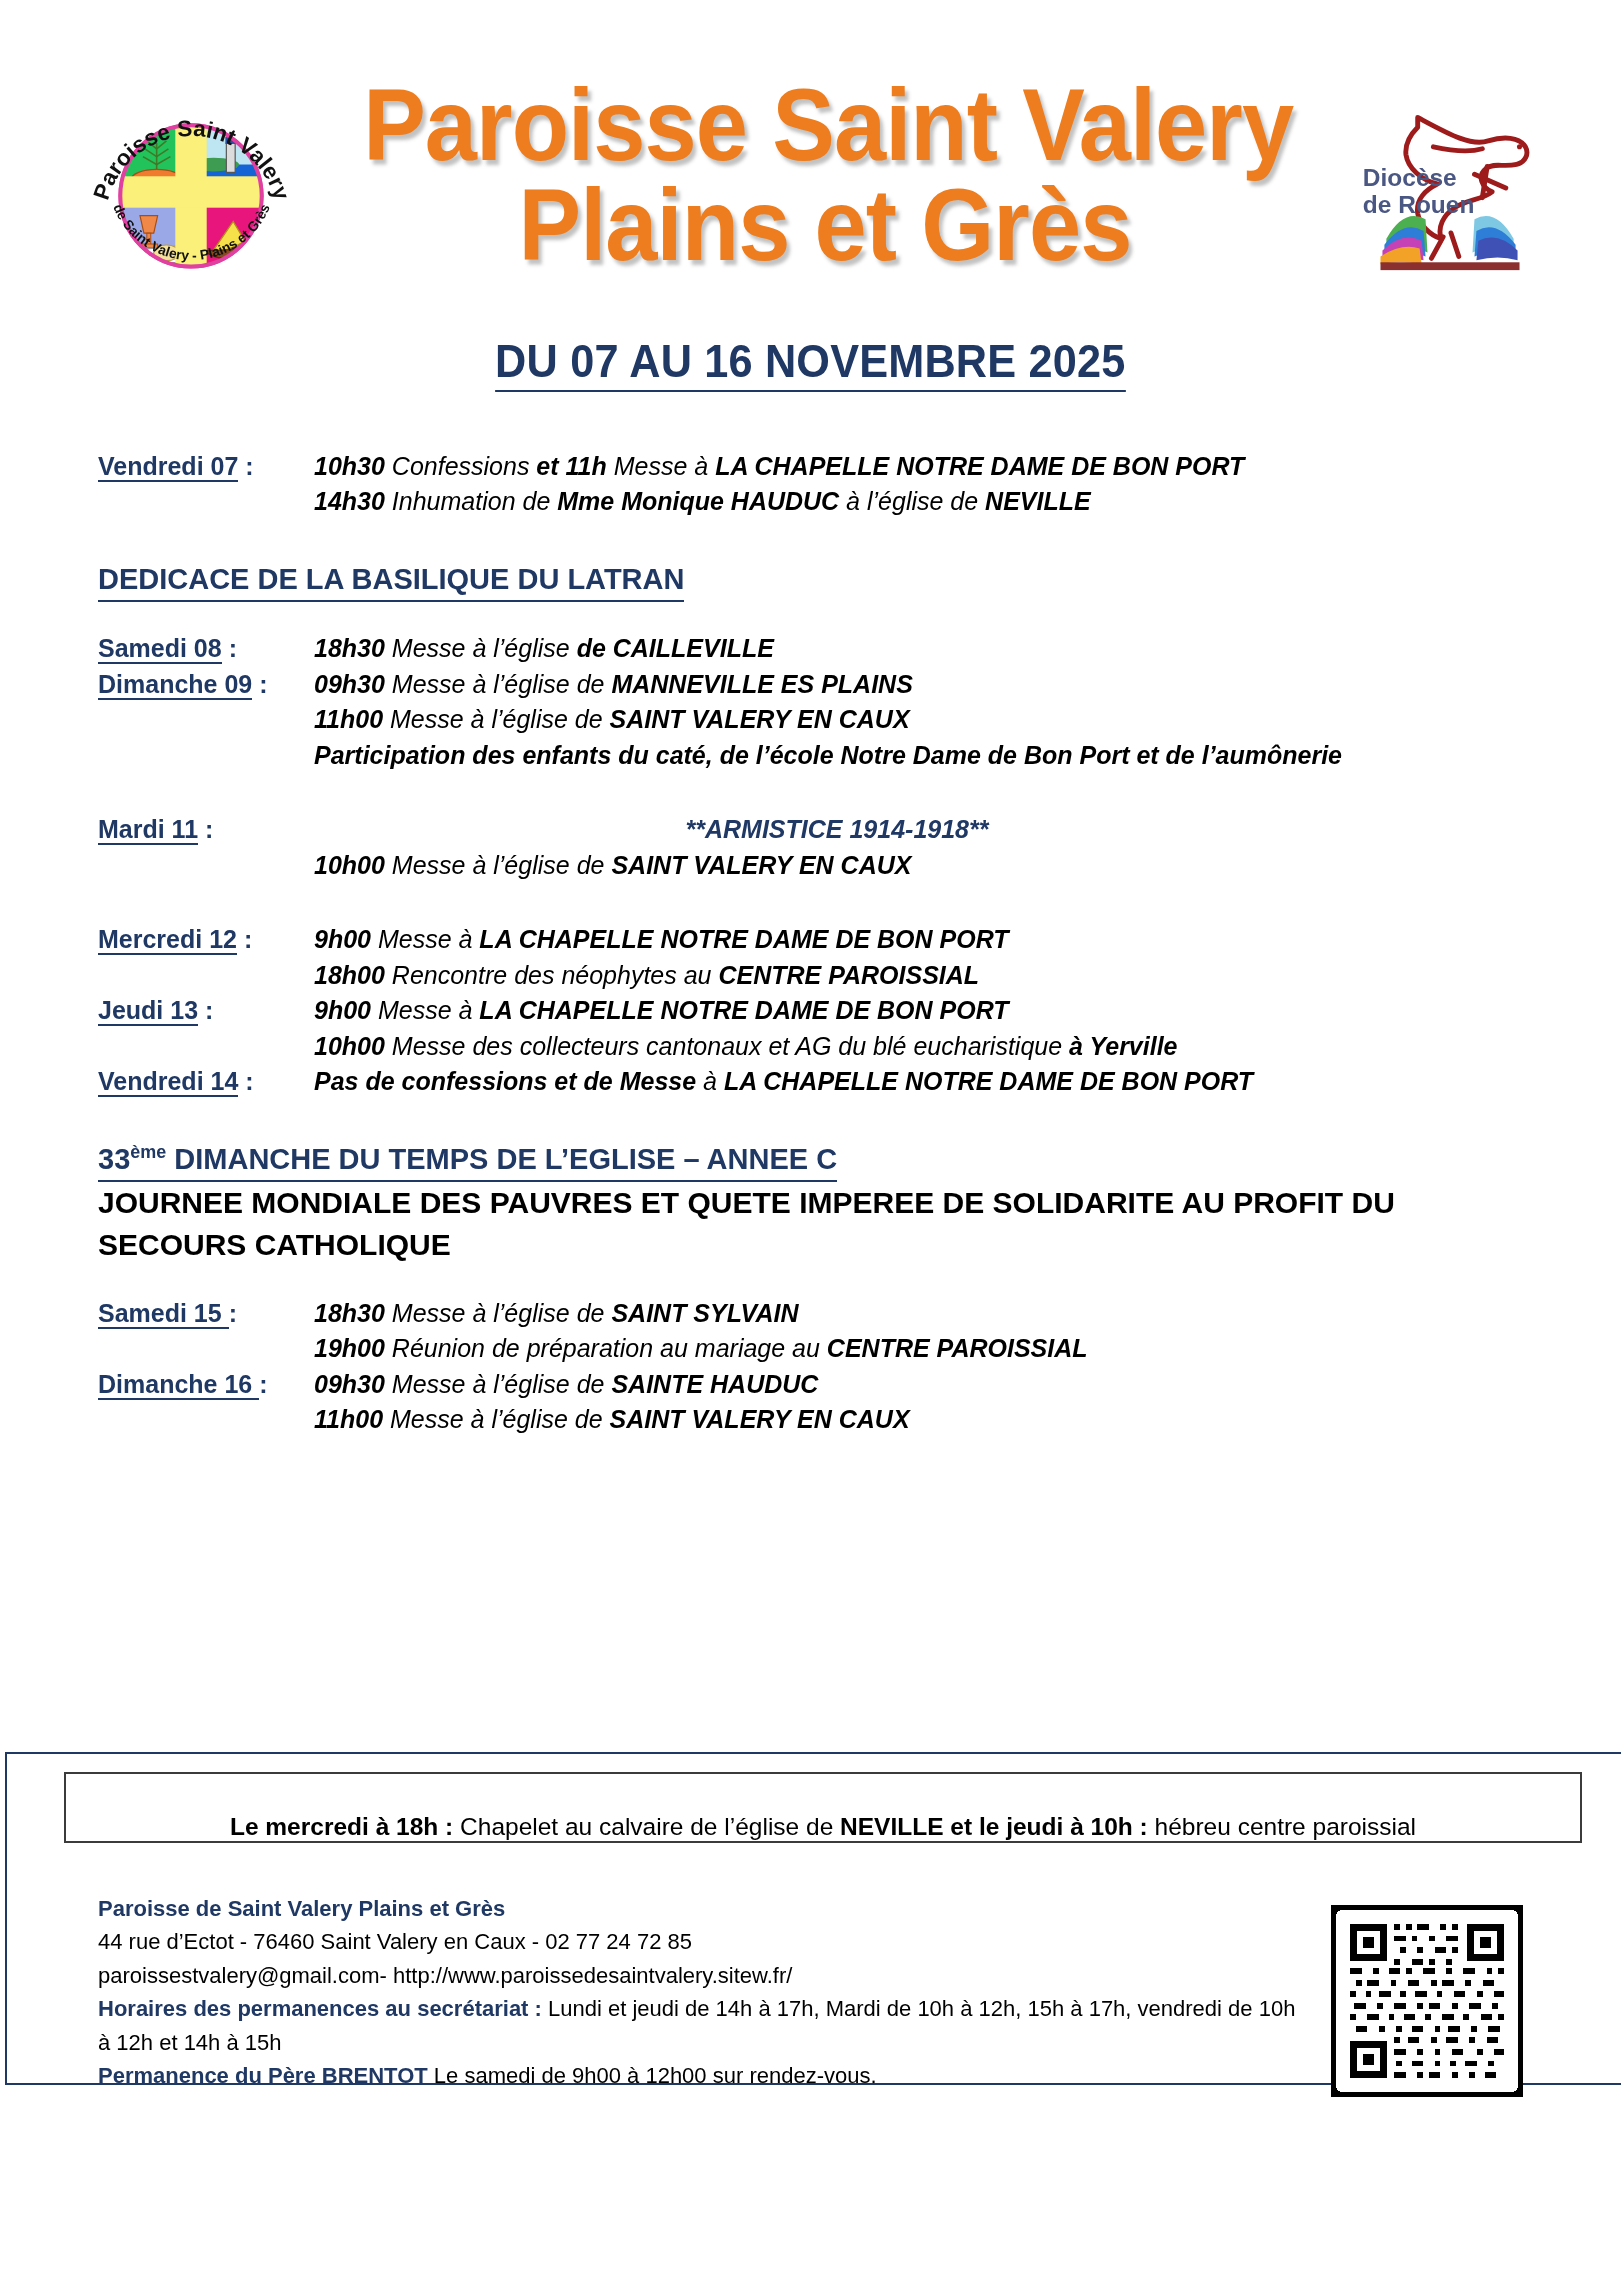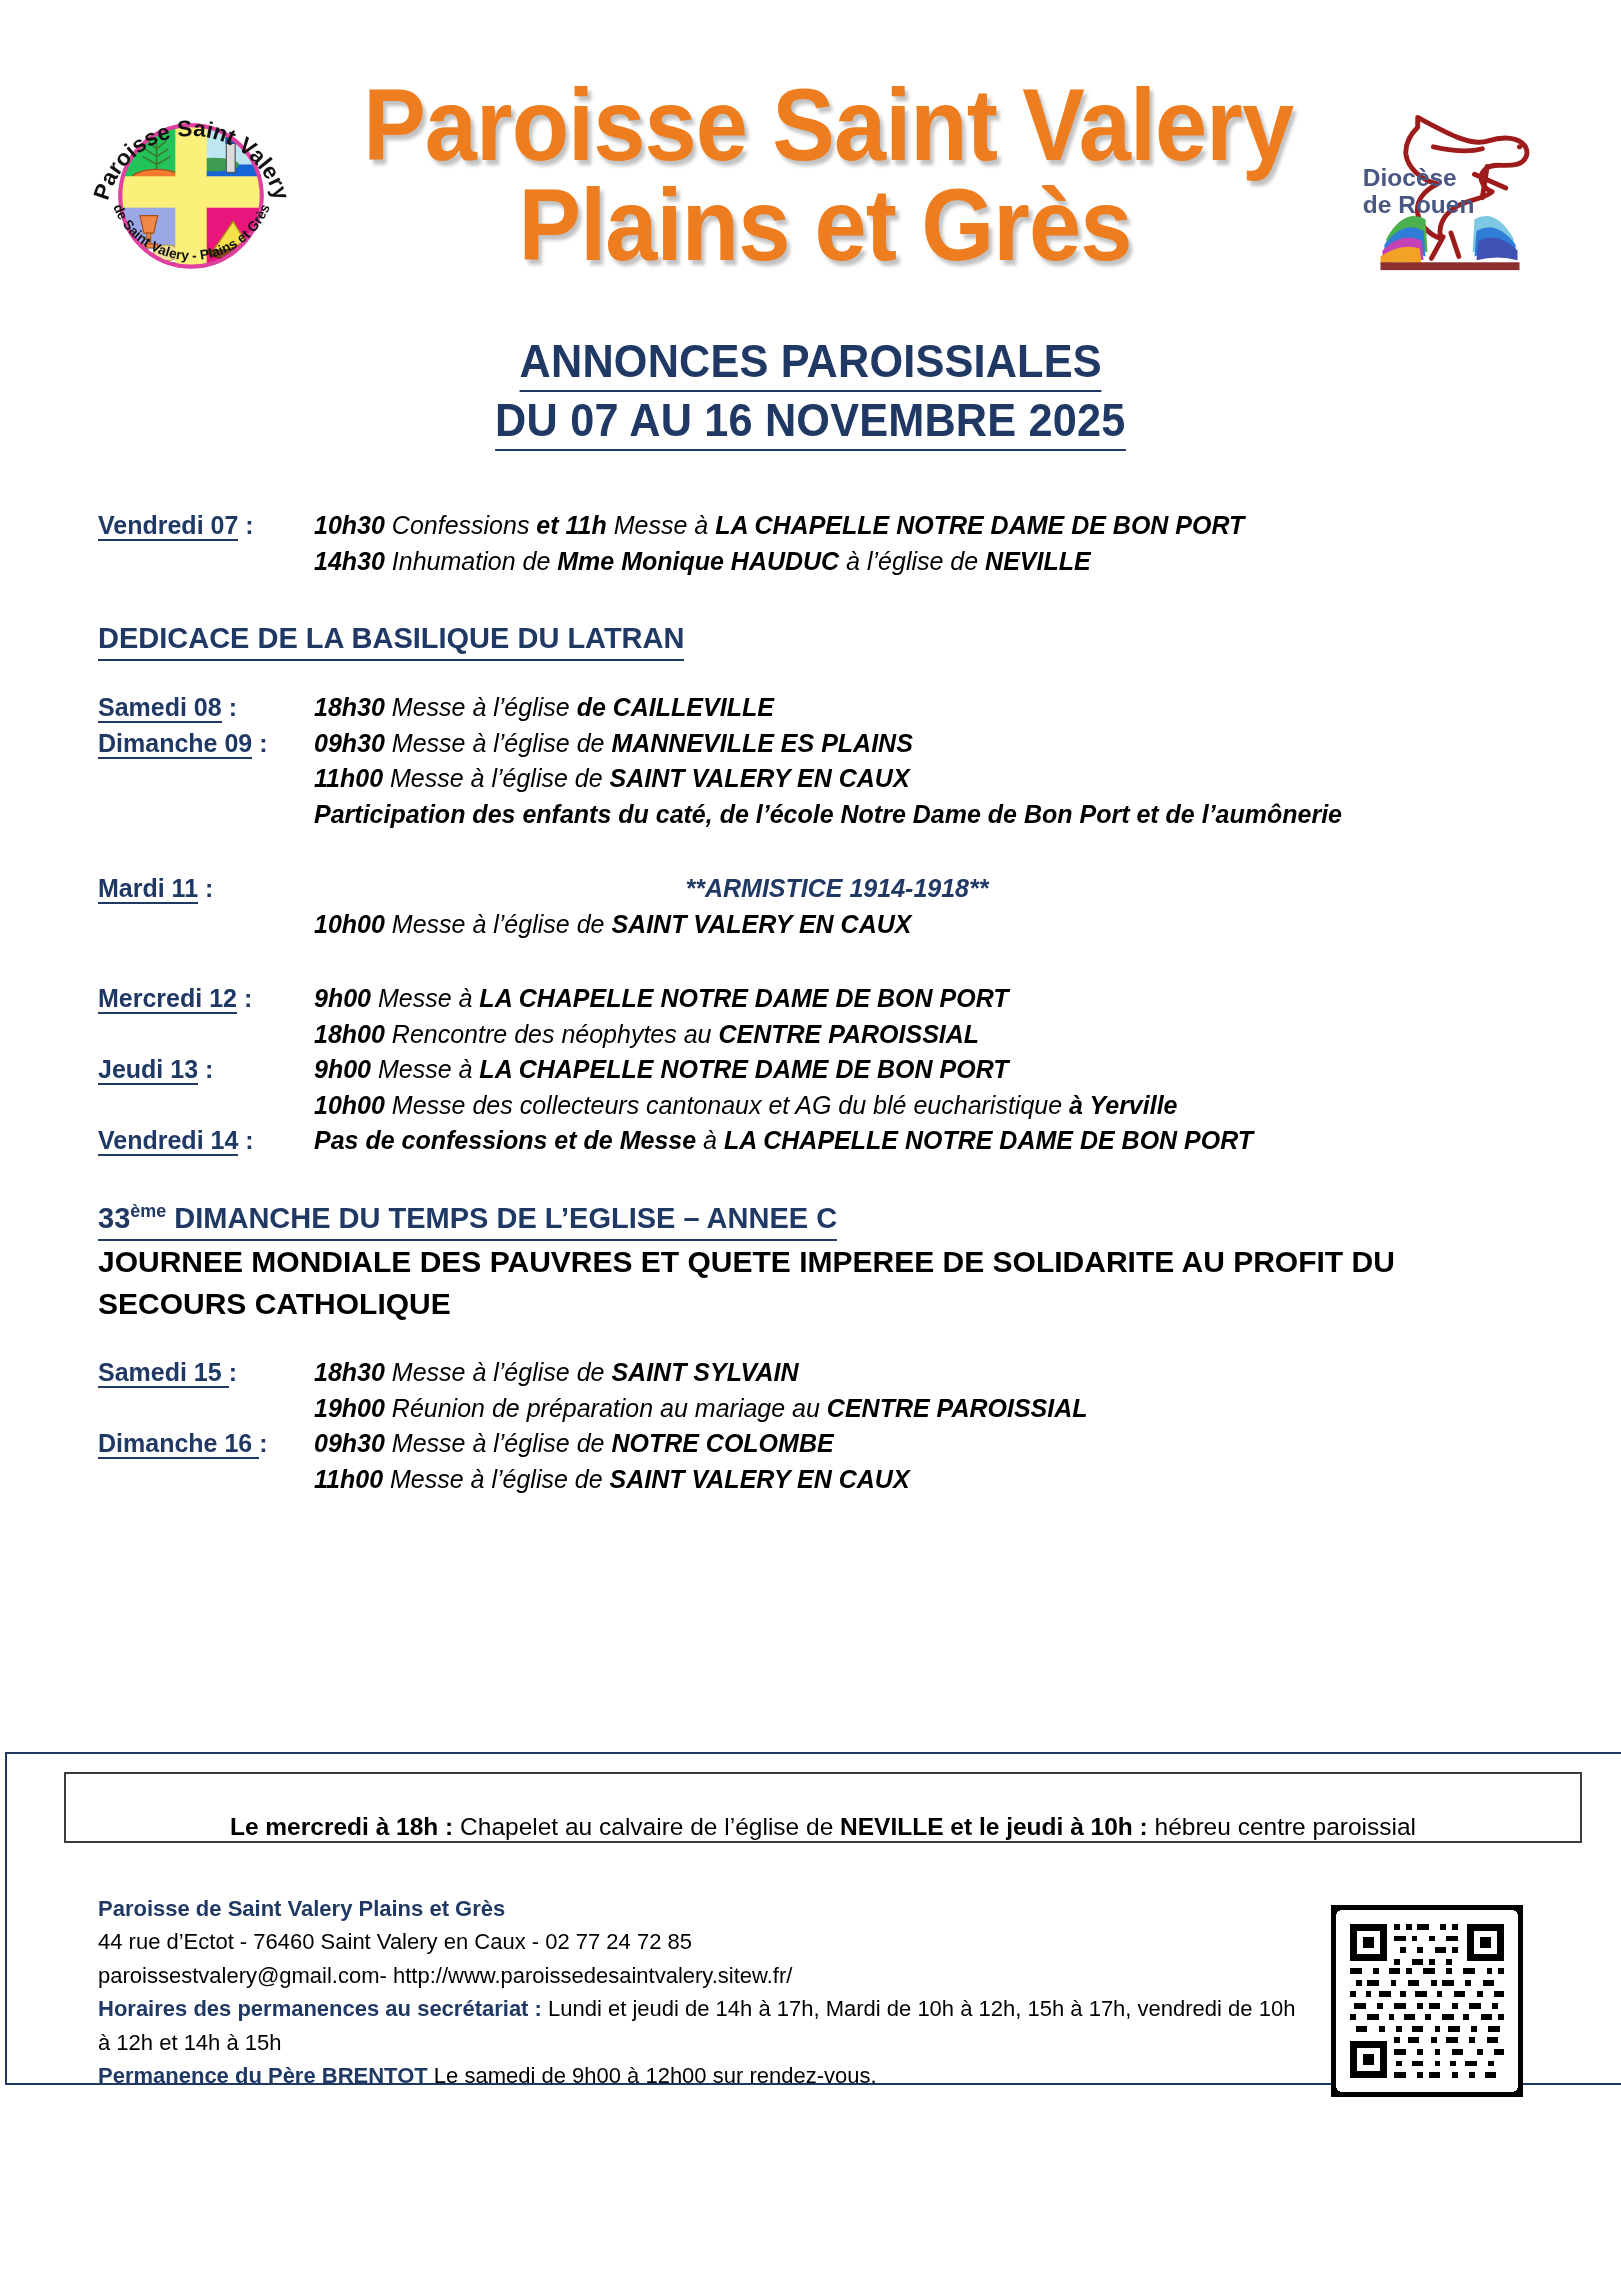--- a/index.html
+++ b/index.html
@@ -294,23 +294,20 @@
           <rect x="24" y="176" width="142" height="8" fill="#8B2F2F"></rect>
         </g>
         <text x="6" y="98" font-family="'Liberation Sans', sans-serif" font-weight="bold" font-size="25" fill="#4A5783">Diocèse</text>
         <text x="6" y="126" font-family="'Liberation Sans', sans-serif" font-weight="bold" font-size="25" fill="#4A5783">de Rouen</text>
       </svg>
     </div>
   </div>
 
   <div class="subtitle">
     <div class="subtitle-row">
-      <span class="subtitle-line">ANNONCES PAROISSIALES</span>
-    </div>
-    <div class="subtitle-row">
       <span class="subtitle-line">DU 07 AU 16 NOVEMBRE 2025</span>
     </div>
   </div>
 
   <div class="schedule">
 
     <div class="group">
       <div class="row">
         <div class="daycol">
           <span class="dayname">Vendredi 07</span><span class="colon"> :</span>
@@ -460,21 +457,21 @@
         </div>
       </div>
     </div>
 
     <div class="group">
       <div class="row">
         <div class="daycol">
           <span class="dayname">Dimanche 16 </span><span class="colon">:</span>
         </div>
         <div class="bodycol">
-          <span class="b">09h30</span><span class="n"> Messe à l’église de </span><span class="b">NOTRE COLOMBE</span>
+          <span class="b">09h30</span><span class="n"> Messe à l’église de </span><span class="b">SAINTE HAUDUC</span>
         </div>
       </div>
       <div class="row indent-row">
         <div class="daycol"><span class="dayname">X</span></div>
         <div class="bodycol">
           <span class="b">11h00</span><span class="n"> Messe à l’église de </span><span class="b">SAINT VALERY EN CAUX</span>
         </div>
       </div>
     </div>
 

